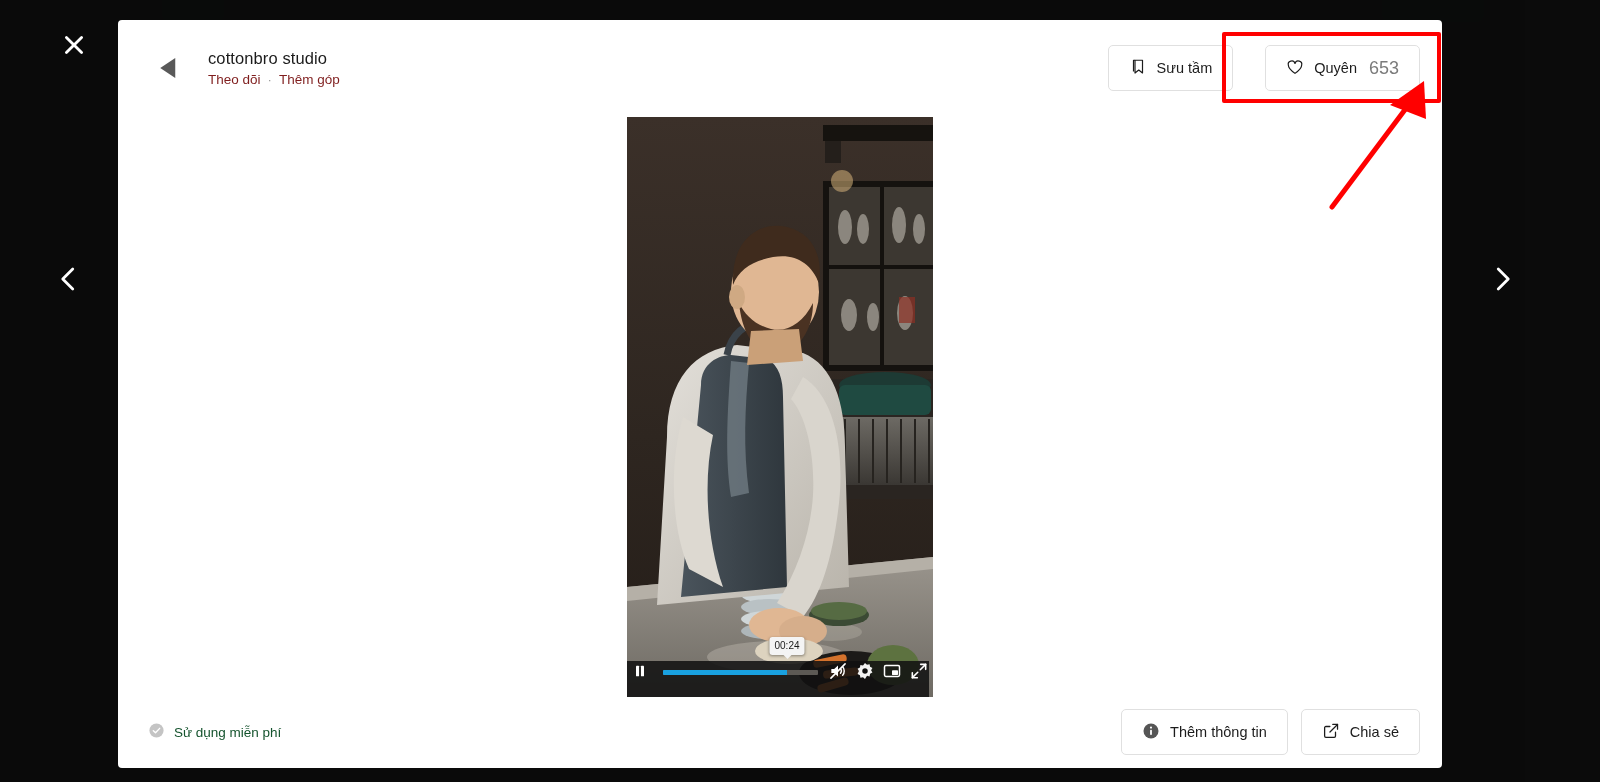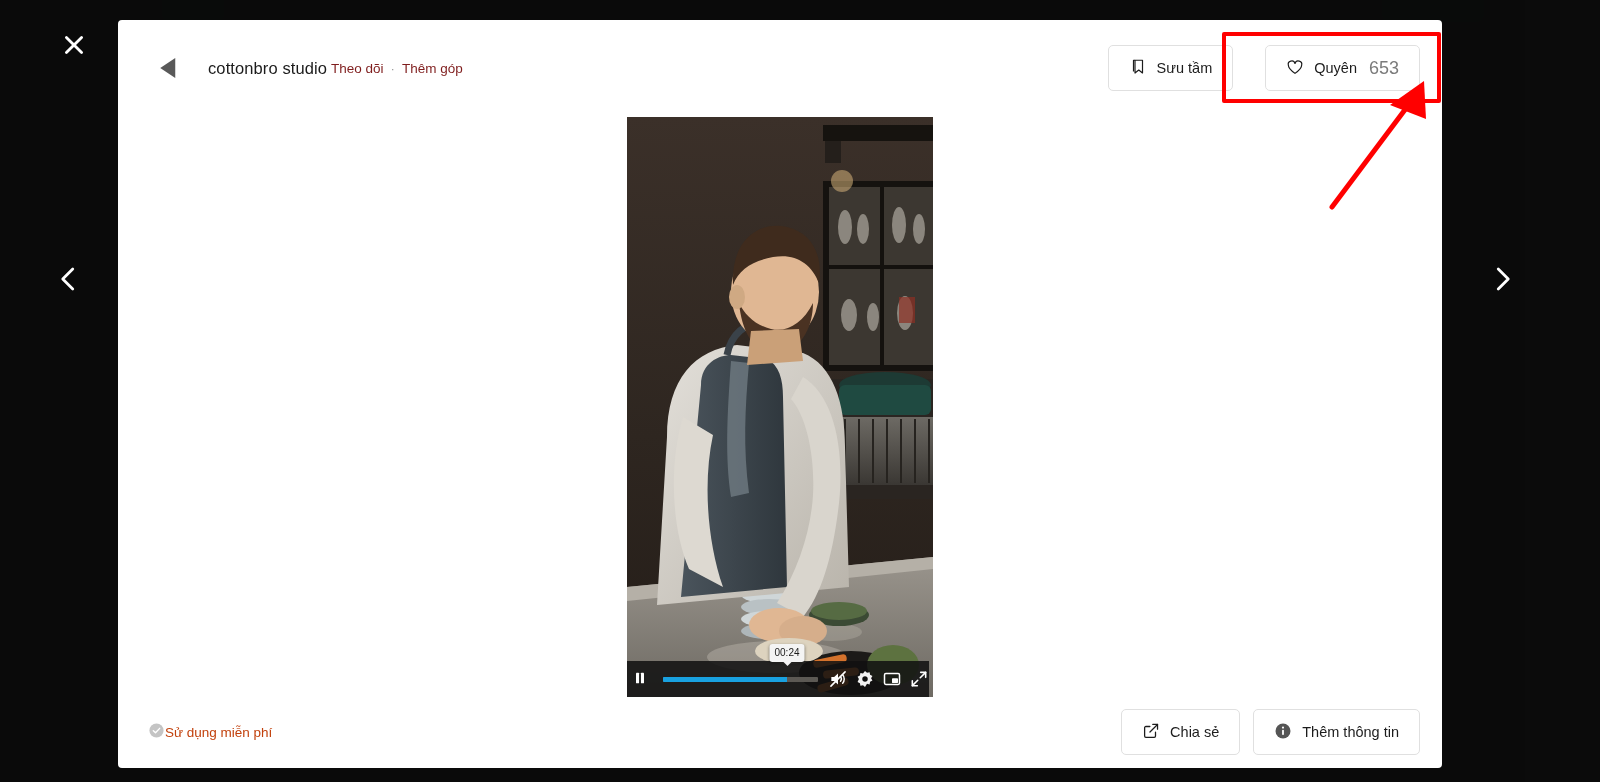--- a/index.html
+++ b/index.html
@@ -59,21 +59,21 @@
     width: 100%; height: 96px;
     display: flex; align-items: center;
     padding: 0 22px 0 28px;
   }
   .author-block { display: flex; align-items: center; gap: 16px; }
   .author-avatar {
     width: 46px; height: 46px;
     display: flex; align-items: center; justify-content: center;
   }
   .author-avatar svg { width: 30px; height: 30px; }
-  .author-text { display: flex; flex-direction: row; gap: 4px; }
+  .author-text { display: flex; flex-direction: column; gap: 4px; }
   .author-name {
     font-size: 16.5px; color: #1c1c1c; font-weight: 400;
     letter-spacing: .1px;
   }
   .author-sub {
     font-size: 13.5px; color: #7b7b7b;
     display: flex; align-items: center; gap: 7px;
   }
   .author-sub .dot { font-size: 13px; color: #9b9b9b; }
   .author-sub a { color: #7f1d1d; text-decoration: none; cursor: pointer; }
@@ -135,21 +135,21 @@
     background: #2b2320;
     overflow: hidden;
   }
   .video-photo { position: absolute; inset: 0; }
 
   
   .controls {
     position: absolute; left: 0; right: 4px; bottom: 0;
     height: 36px;
     background: rgba(16,16,16,0.86);
-    display: flex; align-items: center;
+    display: flex; align-items: flex-start;
     padding: 0 0;
     gap: 10px;
   }
   .ctrl-btn {
     background: none; border: none; cursor: pointer;
     display: flex; align-items: center; justify-content: center;
     padding: 0; flex: none;
   }
   .ctrl-btn.pause { width: 26px; height: 22px; }
   .ctrl-btn.pause svg { width: 16px; height: 16px; }
@@ -190,22 +190,22 @@
   }
 
   
   .modal-footer {
     position: absolute; left: 0; right: 0; bottom: 0;
     height: 72px;
     display: flex; align-items: center;
     padding: 0 22px 0 30px;
   }
   .free-use {
-    display: flex; align-items: center; 
-    font-size: 13.5px; color: #c2410c;
+    display: flex; align-items: center; gap: 9px;
+    font-size: 13.5px; color: #14532d;
   }
   .free-use svg { width: 17px; height: 17px; }
   .footer-actions { margin-left: auto; display: flex; gap: 13px; }
 
   
   .anno-box {
     position: absolute;
     left: 1222px; top: 32px;
     width: 219px; height: 71px;
     border: 4px solid #ff0000;
@@ -471,39 +471,39 @@
           <circle cx="12" cy="12" r="10" fill="#c4c4c4"></circle>
           <polyline points="7.5,12.3 10.6,15.3 16.5,9" fill="none" stroke="#ffffff" stroke-width="2" stroke-linecap="round" stroke-linejoin="round"></polyline>
         </svg>
       </span>
       <span>Sử dụng miễn phí</span>
     </div>
 
     <div class="footer-actions">
       <button class="pill-btn">
         <span>
+          <svg viewBox="0 0 24 24">
+            <circle cx="12" cy="12" r="10" fill="#555555"></circle>
+            <circle cx="12" cy="7.4" r="1.45" fill="#ffffff"></circle>
+            <rect x="10.8" y="10.3" width="2.4" height="7" rx="1.1" fill="#ffffff"></rect>
+          </svg>
+        </span>
+        <span>Thêm thông tin</span>
+      </button>
+
+      <button class="pill-btn">
+        <span>
           <svg viewBox="0 0 24 24" fill="none" stroke="#1c1c1c" stroke-width="1.7" stroke-linecap="round" stroke-linejoin="round">
             <path d="M18 13.5v5.3a1.7 1.7 0 0 1-1.7 1.7H5.2a1.7 1.7 0 0 1-1.7-1.7V7.7A1.7 1.7 0 0 1 5.2 6h5.3"></path>
             <polyline points="14.4,3.3 20.7,3.3 20.7,9.6"></polyline>
             <line x1="10.6" y1="13.4" x2="20.7" y2="3.3"></line>
           </svg>
         </span>
         <span>Chia sẻ</span>
       </button>
-
-      <button class="pill-btn">
-        <span>
-          <svg viewBox="0 0 24 24">
-            <circle cx="12" cy="12" r="10" fill="#555555"></circle>
-            <circle cx="12" cy="7.4" r="1.45" fill="#ffffff"></circle>
-            <rect x="10.8" y="10.3" width="2.4" height="7" rx="1.1" fill="#ffffff"></rect>
-          </svg>
-        </span>
-        <span>Thêm thông tin</span>
-      </button>
     </div>
   </div>
 </div>
 
 <div class="anno-box"></div>
 <svg class="anno-arrow" viewBox="0 0 130 140">
   <line x1="12" y1="132" x2="96" y2="20" stroke="#ff0000" stroke-width="5" stroke-linecap="round"></line>
   <polygon points="104,6 106,44 70,30" fill="#ff0000"></polygon>
 </svg>
 

